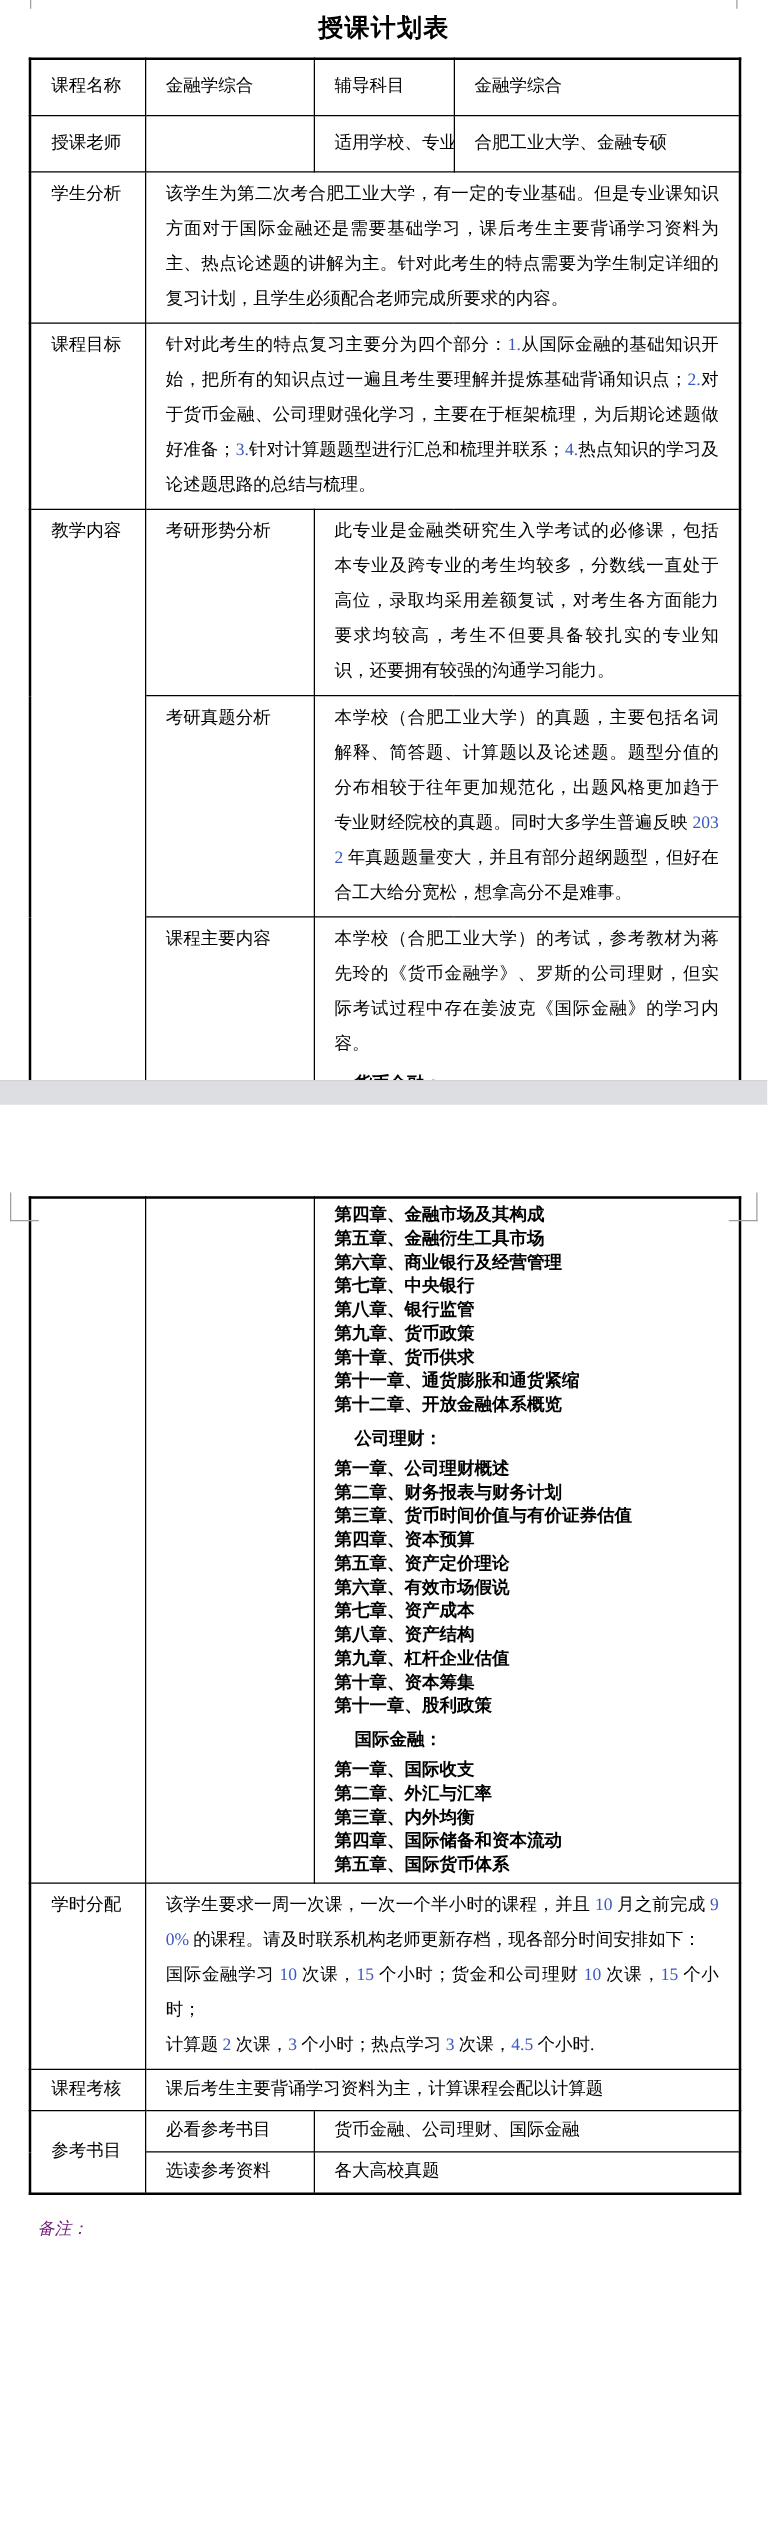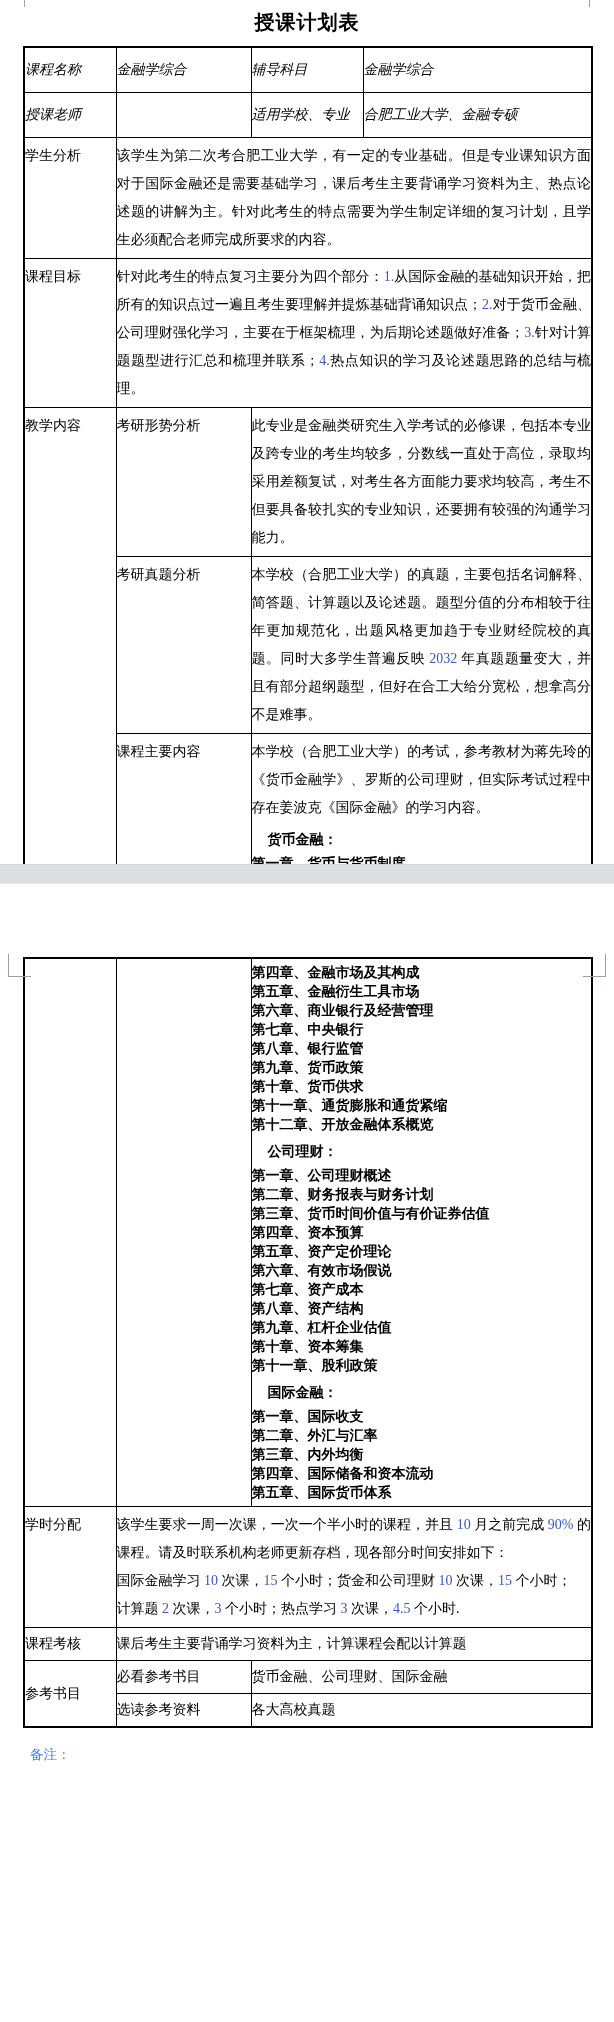--- a/index.html
+++ b/index.html
@@ -17,23 +17,23 @@
     padding-top:9px;margin:0 0 10px 0;letter-spacing:1px;
   }
   table.plan{
     border-collapse:collapse;table-layout:fixed;
     margin-left:23px;width:568px;background:#fff;
     border:2px solid #000;
   }
   table.plan td{
     border:1px solid #000;vertical-align:top;
     font-size:14px;line-height:28px;
-    padding:4px 0;overflow:hidden;word-break:break-all;
-  }
-  tr.hdr td{height:36px;vertical-align:middle;line-height:18px;white-space:nowrap;padding:4px 0;font-style:italic;}
+    padding:4px 16px;overflow:hidden;word-break:break-all;
+  }
+  tr.hdr td{height:36px;vertical-align:middle;line-height:18px;white-space:nowrap;padding:4px 16px;}
   td.lbl{white-space:nowrap;}
   td.para{text-align:justify;padding:4px 10px;}
   .sec-head{font-weight:bold;margin:8px 0 4px 16px;line-height:20px;}
   .ch-line{line-height:20px;font-weight:bold;}
   .page2 .ch-line{line-height:19px;}
   .seg-num{color:#3a57c2;}
   .seg-notenum{color:#44549c;}
   tr.small td{height:24px;vertical-align:middle;line-height:18px;}
   .hours-p{margin:0;text-align:justify;}
   
@@ -42,21 +42,21 @@
   .mark.br{border-top:1px solid #9aa0a6;border-right:1px solid #9aa0a6;right:8px;top:990px;}
   .mark.tl2{border-bottom:1px solid #9aa0a6;border-left:1px solid #9aa0a6;left:8px;top:70px;}
   .mark.tr2{border-bottom:1px solid #9aa0a6;border-right:1px solid #9aa0a6;right:8px;top:70px;}
   .tick{position:absolute;top:0;width:1px;height:7px;background:#9aa0a6;}
   .tick.l{left:24px;} .tick.r{right:24px;}
   
   .page2 table.plan{margin-top:73px;}
   .notes{
     display:flex;margin:16px 0 0 30px;font-size:13.5px;line-height:21px;width:560px;
   }
-  .notes-label{color:#3b82f6;white-space:nowrap;flex:0 0 auto;}
+  .notes-label{color:#701a75;white-space:nowrap;flex:0 0 auto;font-style:italic;}
   .notes-items{flex:1 1 auto;}
   .note-line{text-align:left;}
 </style>
 </head>
 <body>
 
 <div class="page page1">
   <div class="tick l"></div>
   <div class="tick r"></div>
 

